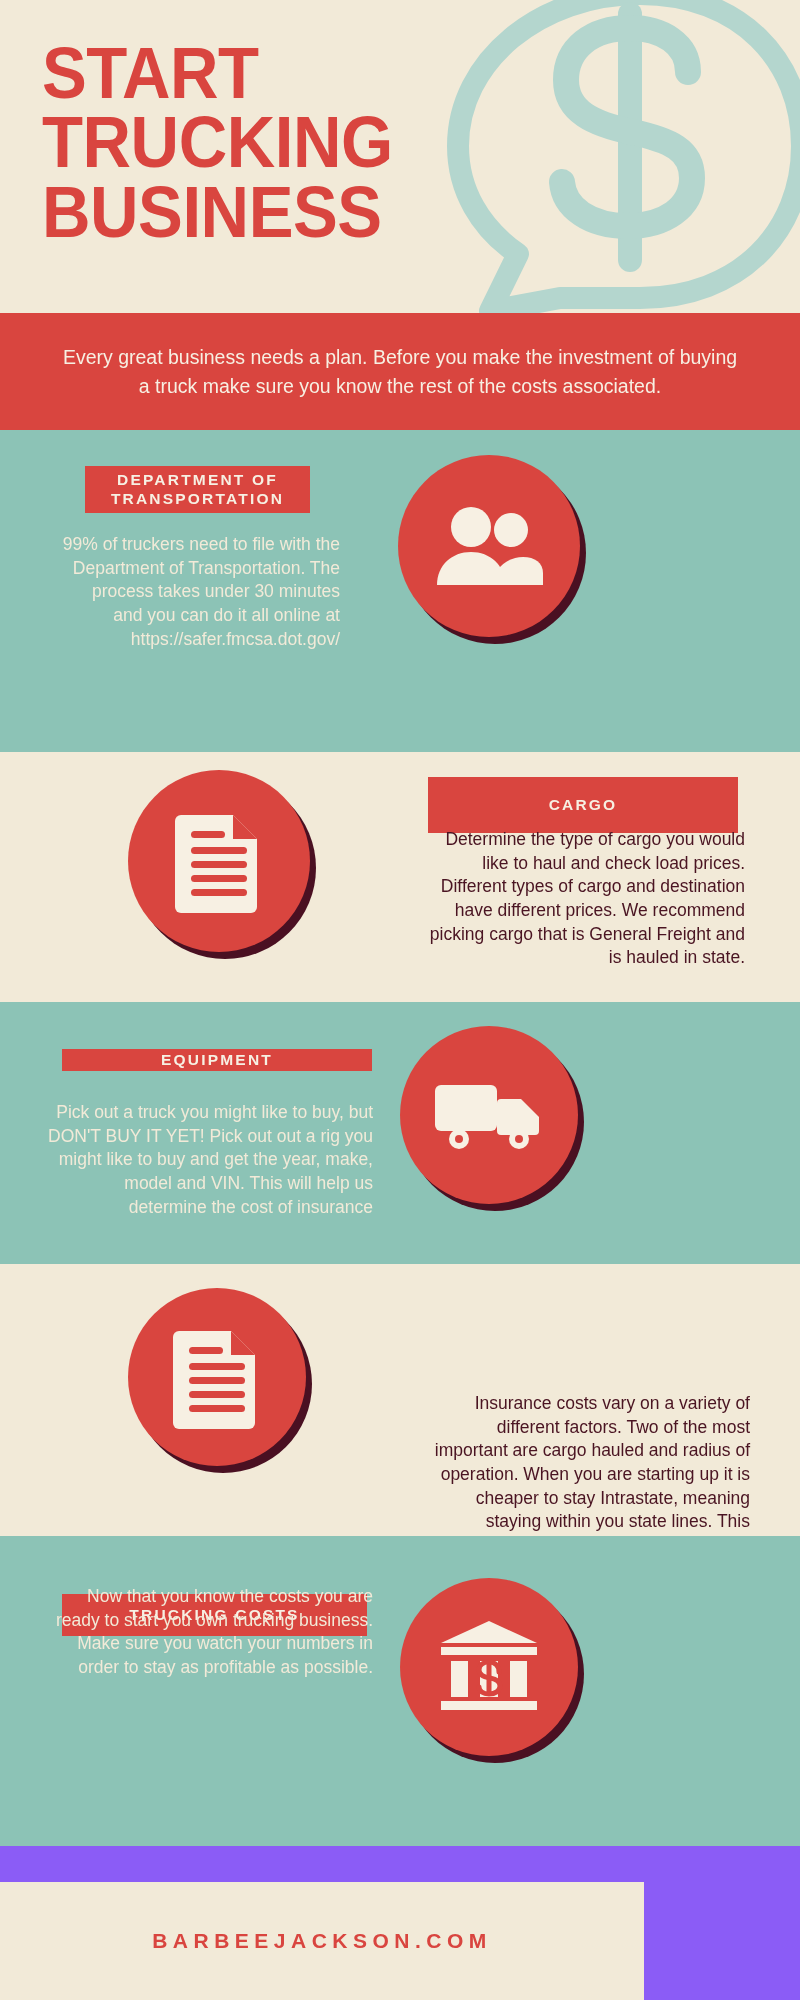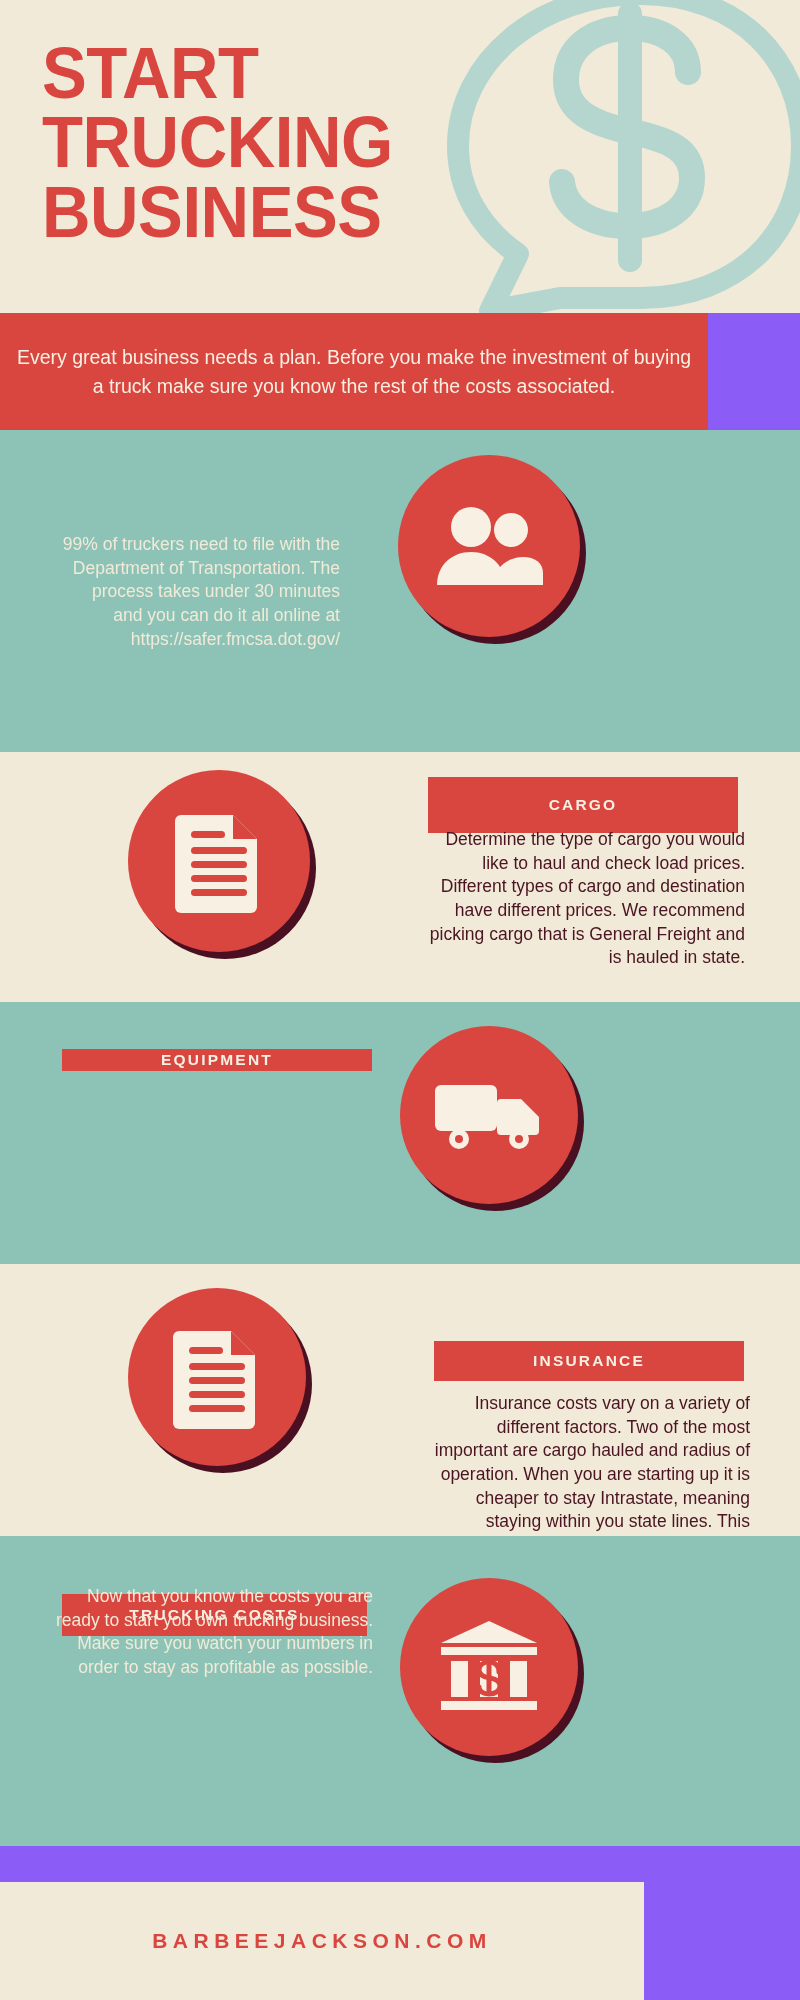--- a/index.html
+++ b/index.html
@@ -30,21 +30,21 @@
     letter-spacing:-0.5px;
     font-family:"Liberation Sans", sans-serif;
     font-stretch:condensed;
     transform:scaleX(0.92);
     transform-origin:left top;
     white-space:pre-line;
   }
 
   
   .intro-band {
-    position:absolute; left:0; top:313px; width:708px; height:117px;
+    position:absolute; left:0; top:313px; width:800px; height:117px;
     background:#d9453f;
     display:flex; align-items:center; justify-content:center;
   }
   .intro-text {
     width:690px; text-align:center;
     color:#f7f0e3;
     font-size:19.5px; line-height:1.45;
     font-weight:400;
   }
 
@@ -134,20 +134,24 @@
 BUSINESS</div>
   </div>
 
   <div class="intro-band">
     <div class="intro-text">Every great business needs a plan.  Before you make the investment of buying a truck make sure you know the rest of the costs associated.</div>
   </div>
 
   <div class="band teal" style="top:430px;height:322px;"></div>
   <div class="notch teal" style="left:358px;top:752px;"></div>
 
+  <div class="plate" style="left:85px;top:466px;width:225px;height:47px;">
+    <span>DEPARTMENT OF
+TRANSPORTATION</span>
+  </div>
   <div class="copy on-teal" style="left:60px;top:533px;width:280px;">99% of truckers need to file with the Department of Transportation. The process takes under 30 minutes and you can do it all online at https://safer.fmcsa.dot.gov/</div>
 
   <div class="icon-wrap" style="left:398px;top:455px;width:182px;height:182px;">
     <div class="icon-shadow"></div>
     <div class="icon-circle">
       <svg width="108" height="78" viewBox="0 0 108 78">
         <circle cx="36" cy="20" r="20" fill="#f7f0e3"></circle>
         <circle cx="76" cy="23" r="17" fill="#f7f0e3"></circle>
         <path d="M58 78 C58 62 72 50 88 50 C100 50 108 56 108 66 L108 78 Z" fill="#f7f0e3"></path>
         <path d="M2 78 C2 58 17 45 36 45 C55 45 70 58 70 78 Z" fill="#f7f0e3"></path>
@@ -178,20 +182,21 @@
     <span>CARGO</span>
   </div>
   <div class="copy on-cream" style="left:420px;top:828px;width:325px;">Determine the type of cargo you would like to haul and check load prices. Different types of cargo and destination have different prices. We recommend picking cargo that is General Freight and is hauled in state.</div>
 
   <div class="band teal" style="top:1002px;height:262px;"></div>
   <div class="notch teal" style="left:358px;top:1264px;"></div>
 
   <div class="plate" style="left:62px;top:1049px;width:310px;height:22px;">
     <span>EQUIPMENT</span>
   </div>
+  <div class="copy on-teal" style="left:48px;top:1101px;width:325px;">Pick out a truck you might like to buy, but DON'T BUY IT YET! Pick out out a rig you might like to buy and get the year, make, model and VIN. This will help us determine the cost of insurance</div>
 
   <div class="icon-wrap" style="left:400px;top:1026px;width:178px;height:178px;">
     <div class="icon-shadow"></div>
     <div class="icon-circle">
       <svg width="112" height="72" viewBox="0 0 112 72">
         <rect x="2" y="6" width="62" height="46" rx="6" fill="#f7f0e3"></rect>
         <path d="M68 20 h20 l18 18 v14 a4 4 0 0 1 -4 4 h-34 a4 4 0 0 1 -4 -4 v-28 a4 4 0 0 1 4 -4 z" fill="#f7f0e3"></path>
         <circle cx="26" cy="60" r="10" fill="#f7f0e3"></circle>
         <circle cx="26" cy="60" r="4" fill="#d9453f"></circle>
         <circle cx="86" cy="60" r="10" fill="#f7f0e3"></circle>
@@ -212,23 +217,20 @@
           <rect x="18" y="22" width="34" height="7" rx="3.5"></rect>
           <rect x="18" y="38" width="56" height="7" rx="3.5"></rect>
           <rect x="18" y="52" width="56" height="7" rx="3.5"></rect>
           <rect x="18" y="66" width="56" height="7" rx="3.5"></rect>
           <rect x="18" y="80" width="56" height="7" rx="3.5"></rect>
         </g>
       </svg>
     </div>
   </div>
 
-  <div class="plate" style="left:434px;top:1341px;width:310px;height:40px;">
-    <span>INSURANCE</span>
-  </div>
   <div class="copy on-cream" style="left:420px;top:1392px;width:330px;">Insurance costs vary on a variety of different factors. Two of the most important are cargo hauled and radius of operation. When you are starting up it is cheaper to stay Intrastate, meaning staying within you state lines. This requires only a DOT, no MC #</div>
 
   <div class="band teal" style="top:1536px;height:310px;"></div>
 
   <div class="plate" style="left:62px;top:1594px;width:305px;height:42px;">
     <span>TRUCKING COSTS</span>
   </div>
   <div class="copy on-teal" style="left:48px;top:1564px;width:325px;margin-top:21px;">Now that you know the costs you are ready to start you own trucking business. Make sure you watch your numbers in order to stay as profitable as possible.</div>
 
   <div class="icon-wrap" style="left:400px;top:1578px;width:178px;height:178px;">

